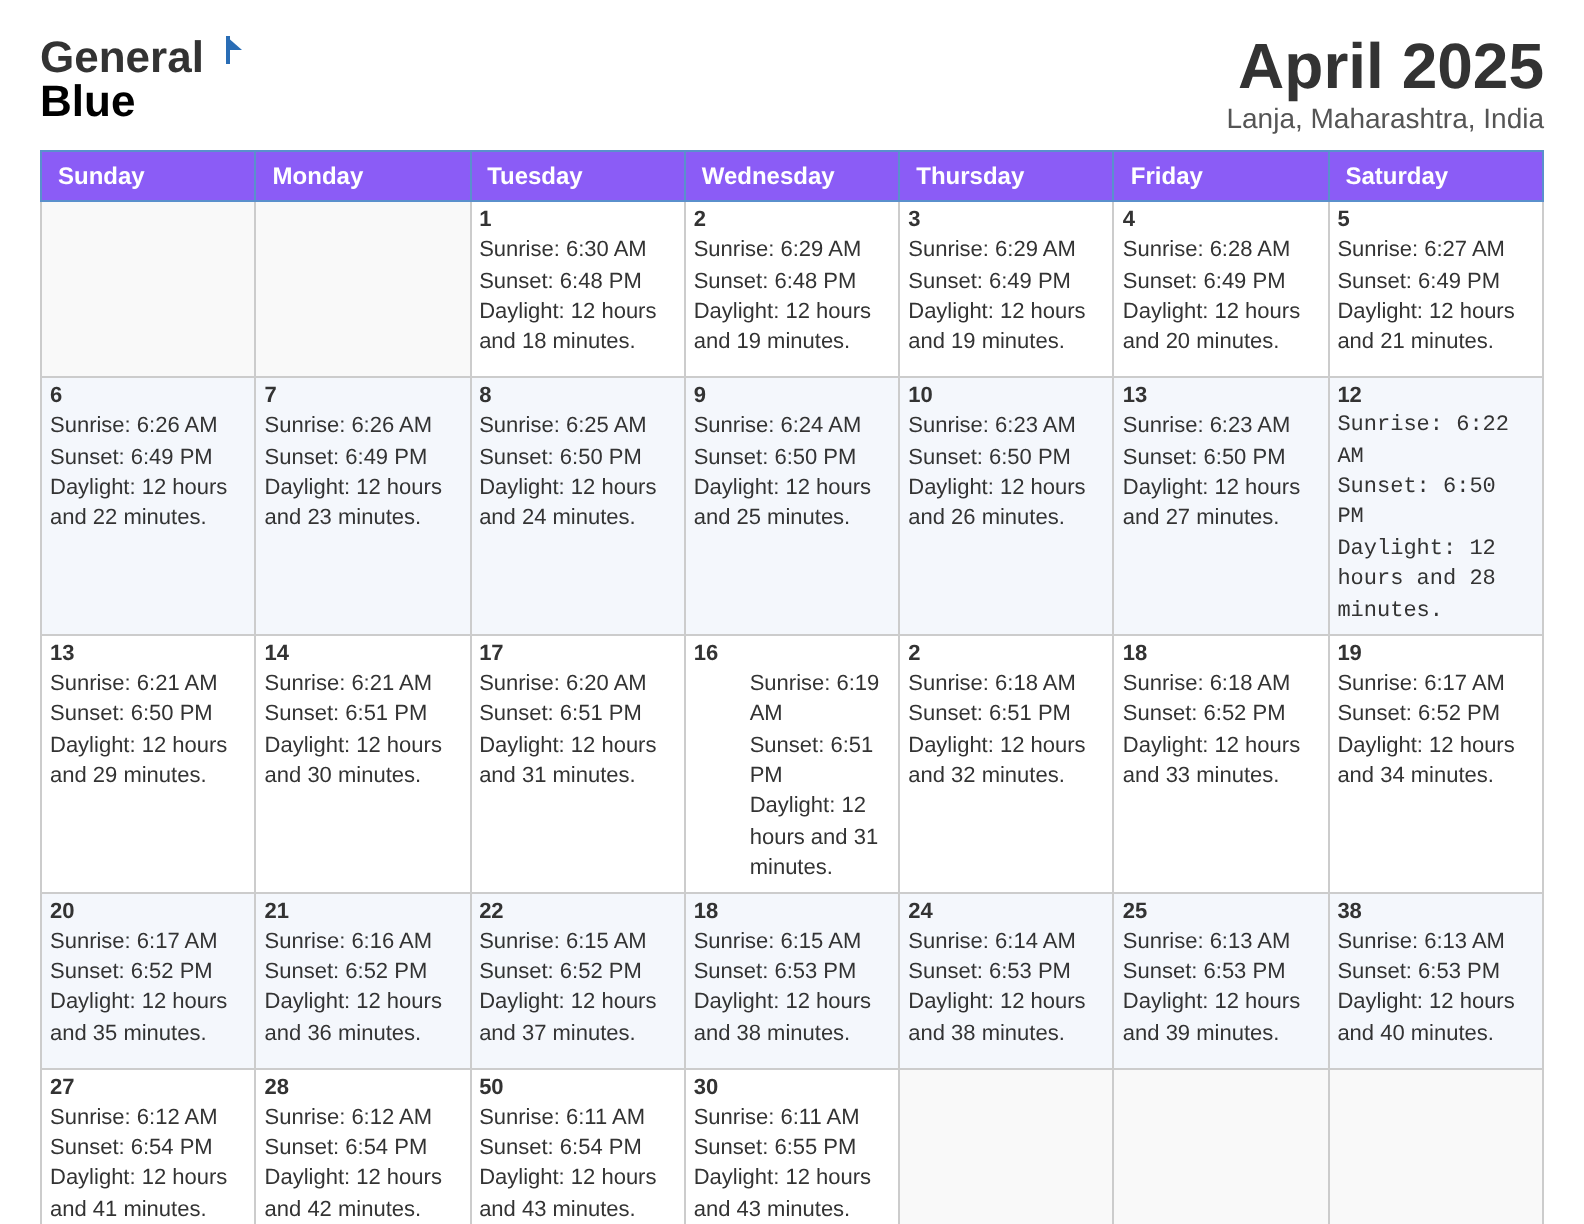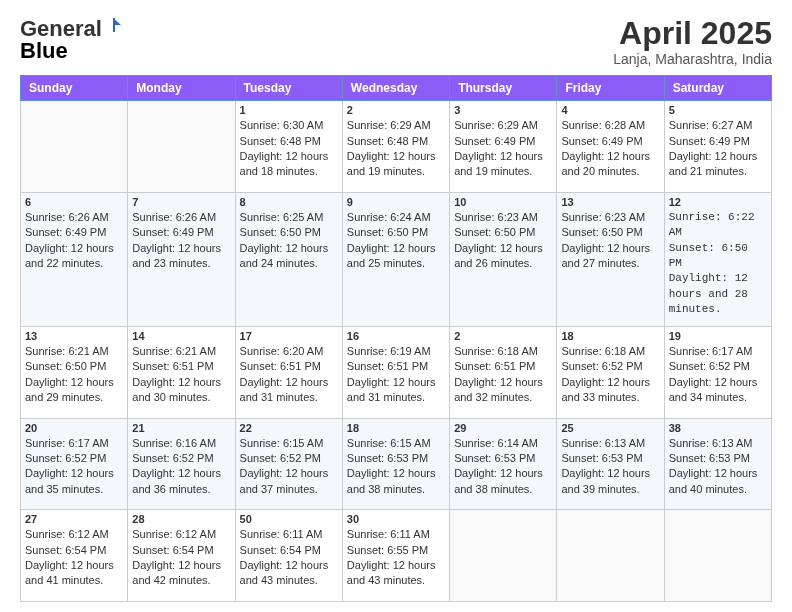--- a/index.html
+++ b/index.html
@@ -210,21 +210,21 @@
 Daylight: 12 hours and 30 minutes.</div>
           </td>
           <td>
             <span class="day-number">17</span>
             <div class="day-info" style="white-space: pre-line;">Sunrise: 6:20 AM
 Sunset: 6:51 PM
 Daylight: 12 hours and 31 minutes.</div>
           </td>
           <td>
             <span class="day-number">16</span>
-            <div class="day-info" style="white-space: pre-line;">Sunrise: 6:19 AM
+            <div class="day-info" style="white-space: pre-line; margin-left: 28px;">Sunrise: 6:19 AM
 Sunset: 6:51 PM
 Daylight: 12 hours and 31 minutes.</div>
           </td>
           <td>
             <span class="day-number">2</span>
             <div class="day-info" style="white-space: pre-line;">Sunrise: 6:18 AM
 Sunset: 6:51 PM
 Daylight: 12 hours and 32 minutes.</div>
           </td>
           <td>
@@ -259,21 +259,21 @@
 Sunset: 6:52 PM
 Daylight: 12 hours and 37 minutes.</div>
           </td>
           <td>
             <span class="day-number">18</span>
             <div class="day-info" style="white-space: pre-line;">Sunrise: 6:15 AM
 Sunset: 6:53 PM
 Daylight: 12 hours and 38 minutes.</div>
           </td>
           <td>
-            <span class="day-number">29</span>
+            <span class="day-number">24</span>
             <div class="day-info" style="white-space: pre-line;">Sunrise: 6:14 AM
 Sunset: 6:53 PM
 Daylight: 12 hours and 38 minutes.</div>
           </td>
           <td>
             <span class="day-number">25</span>
             <div class="day-info" style="white-space: pre-line;">Sunrise: 6:13 AM
 Sunset: 6:53 PM
 Daylight: 12 hours and 39 minutes.</div>
           </td>

